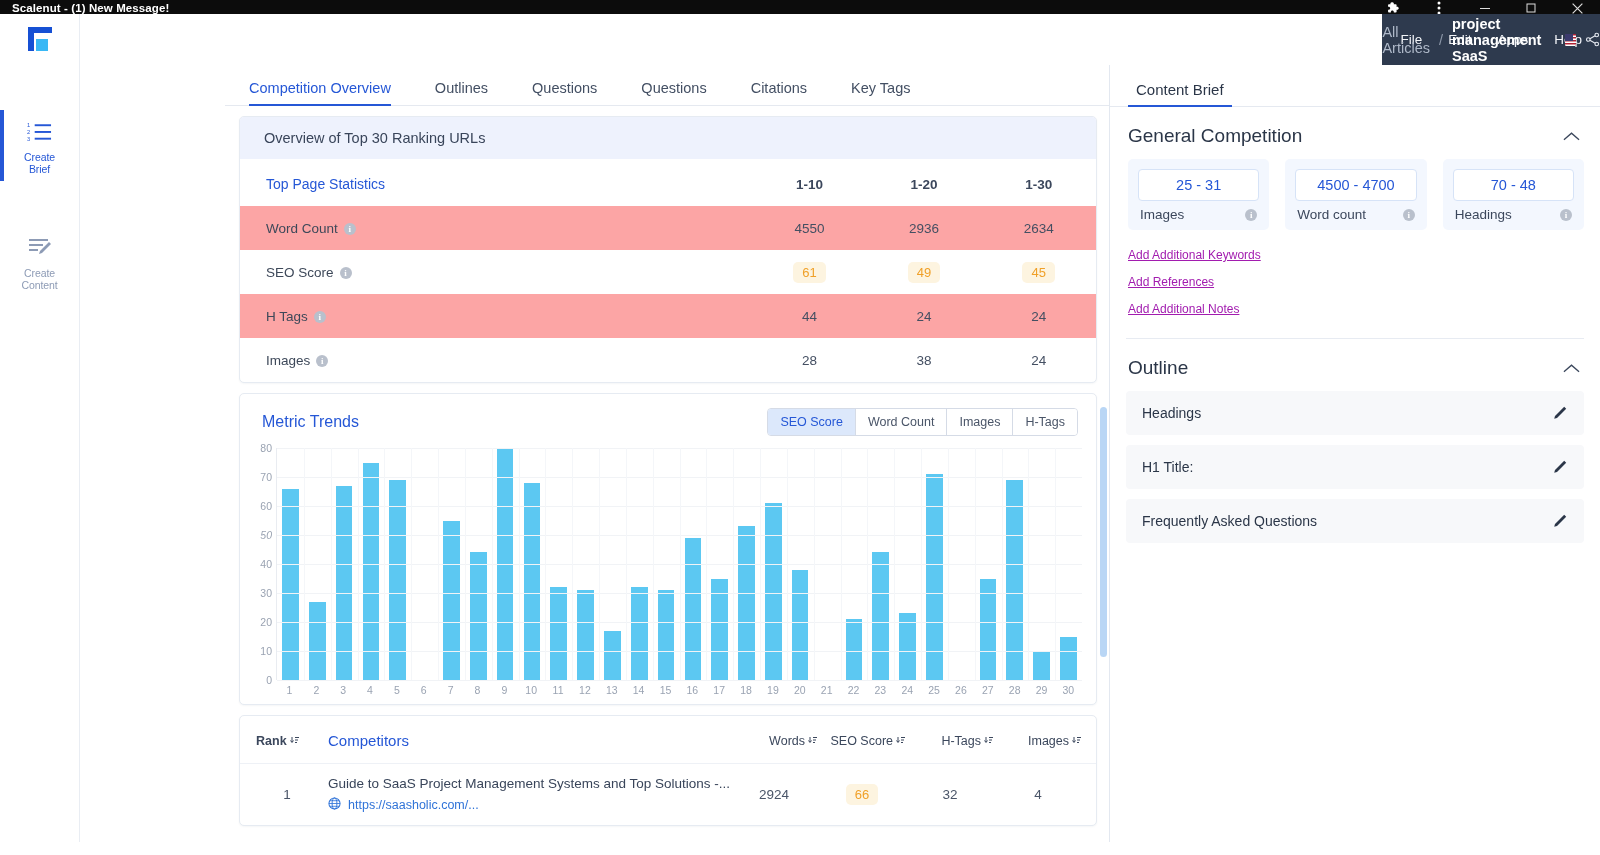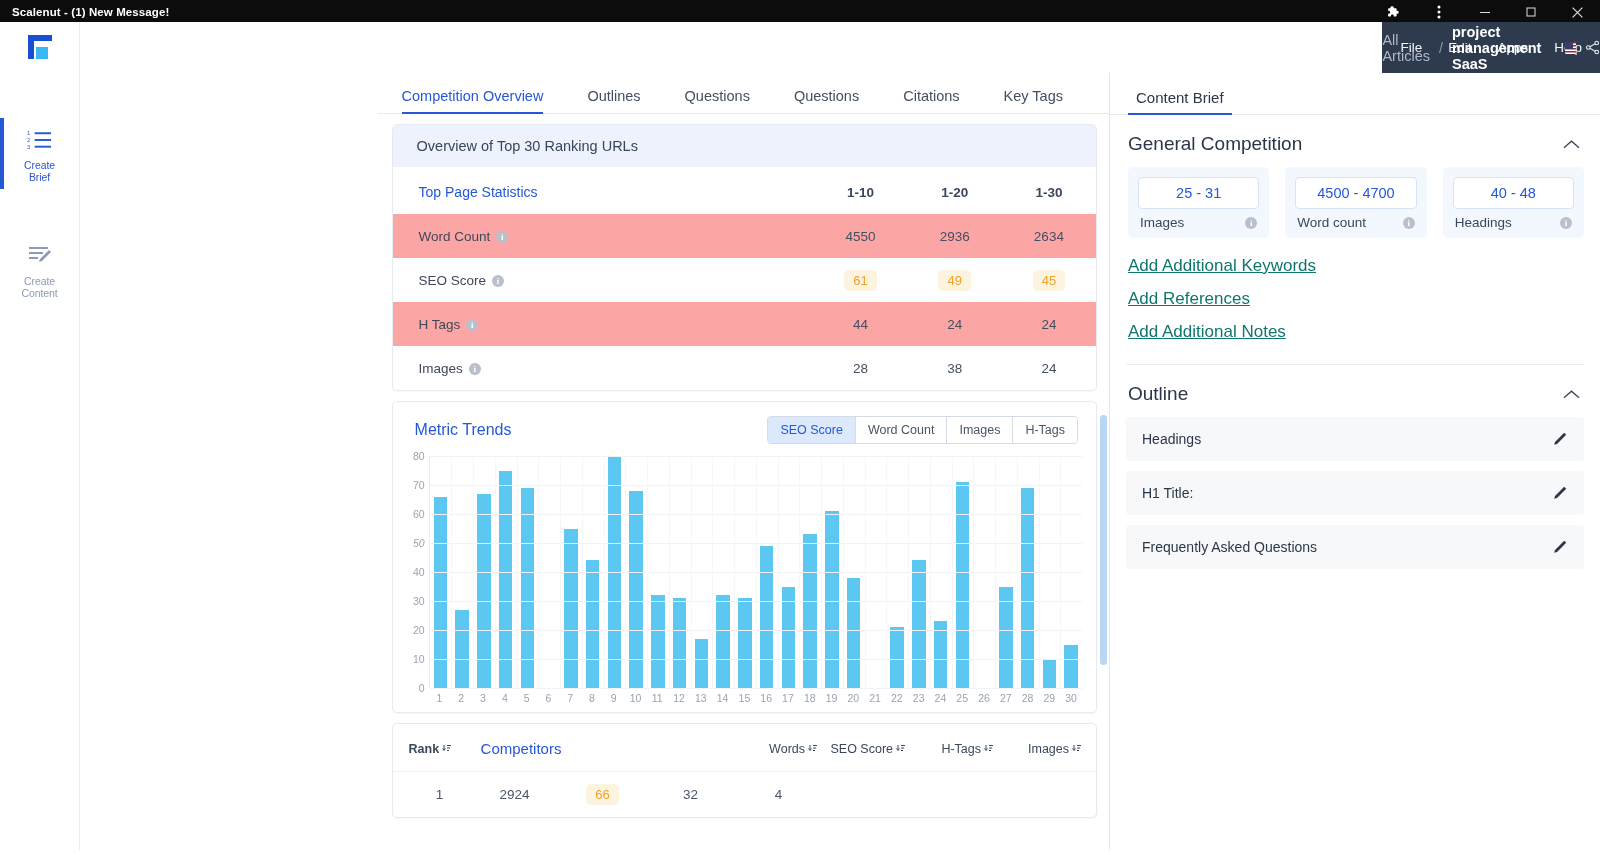--- a/index.html
+++ b/index.html
@@ -4,21 +4,21 @@
 <style>
   * { box-sizing: border-box; margin: 0; padding: 0; }
   html, body {
     width: 1600px; height: 855px;
     font-family: "Liberation Sans", sans-serif;
     background: #ffffff;
     overflow: hidden;
   }
   
   .titlebar {
-    height: 22px; background: #0c0c0c; color: #ffffff;
+    height: 14px; background: #0c0c0c; color: #ffffff;
     display: flex; align-items: center; padding: 2px 0 0 12px;
   }
   .titlebar .tb-title { font-size: 11.5px; font-weight: bold; letter-spacing: .1px; }
   .titlebar .tb-spacer { flex: 1; }
   .tb-btn {
     width: 46px; height: 27px; display: flex; align-items: center; justify-content: center;
     color: #e8e8e8;
   }
   .tb-btn svg { display:block; }
   
@@ -173,21 +173,21 @@
     flex:1; background:#f3f7fe; border-radius:5px; padding: 10px 10px 8px 10px;
     display:flex; flex-direction:column; align-items:center; gap:6px;
   }
   .guide-val {
     width:100%; background:#ffffff; border:1px solid #d6e3f7; border-radius:4px;
     text-align:center; font-size:14.5px; color:#2557d6; padding: 7px 0;
   }
   .guide-meta { width:100%; display:flex; align-items:center; justify-content:space-between; padding:0 2px; }
   .guide-label { font-size:13.5px; color:#3b475c; }
   .addlinks { padding: 18px 18px 6px 18px; display:flex; flex-direction:column; gap:13px; }
-  .addlink { font-size:17px; color:#0f766e; text-decoration:underline; cursor:pointer; width:fit-content; }
+  .addlink { font-size:12px; color:#a21caf; text-decoration:underline; cursor:pointer; width:fit-content; }
   .rp-divider { height:1px; background:#e7ebf2; margin: 16px 16px 0 16px; }
   .outline-item {
     margin: 0 16px 10px 16px; background:#f7f8fa; border-radius:4px;
     display:flex; align-items:center; justify-content:space-between;
     padding: 14px 16px; cursor:pointer;
   }
   .outline-label { font-size:14px; color:#2b3648; }
   .pencil { color:#2b3648; display:flex; }
 </style>
 </head>
@@ -608,20 +608,33 @@
                       <path d="M2 2 v5 M0.5 5.5 L2 7.5 L3.5 5.5" stroke="#3b475c" stroke-width="1" fill="none"></path>
                       <rect x="5" y="2" width="4" height="1" fill="#3b475c"></rect>
                       <rect x="5" y="4.5" width="3" height="1" fill="#3b475c"></rect>
                       <rect x="5" y="7" width="2" height="1" fill="#3b475c"></rect>
                     </svg>
                 </span>
               </div>
             </div>
             <div class="comp-row">
               <div class="cr-rank">1</div>
+              <div class="cr-main">
+                <div class="cr-title">Guide to SaaS Project Management Systems and Top Solutions -...</div>
+                <div class="cr-url">
+                  <span>
+                    <svg width="13" height="13" viewBox="0 0 14 14">
+                      <circle cx="7" cy="7" r="6" fill="none" stroke="#2f73d8" stroke-width="1.1"></circle>
+                      <ellipse cx="7" cy="7" rx="2.6" ry="6" fill="none" stroke="#2f73d8" stroke-width="1"></ellipse>
+                      <path d="M1 7 h12 M2 4 h10 M2 10 h10" stroke="#2f73d8" stroke-width="0.9"></path>
+                    </svg>
+                  </span>
+                  <span>https://saasholic.com/...</span>
+                </div>
+              </div>
               <div class="cr-num">2924</div>
               <div class="cr-num"><span class="badge">66</span></div>
               <div class="cr-num">32</div>
               <div class="cr-num">4</div>
             </div>
           </div>
 
         </div>
 
         <div class="vscroll">
@@ -652,21 +665,21 @@
             </div>
           </div>
           <div class="guide-box">
             <div class="guide-val">4500 - 4700</div>
             <div class="guide-meta">
               <span class="guide-label">Word count</span>
               <span class="infoi">i</span>
             </div>
           </div>
           <div class="guide-box">
-            <div class="guide-val">40 - 48</div>
+            <div class="guide-val">70 - 48</div>
             <div class="guide-meta">
               <span class="guide-label">Headings</span>
               <span class="infoi">i</span>
             </div>
           </div>
         </div>
 
         <div class="addlinks">
           <div class="addlink">Add Additional Keywords</div>
           <div class="addlink">Add References</div>

